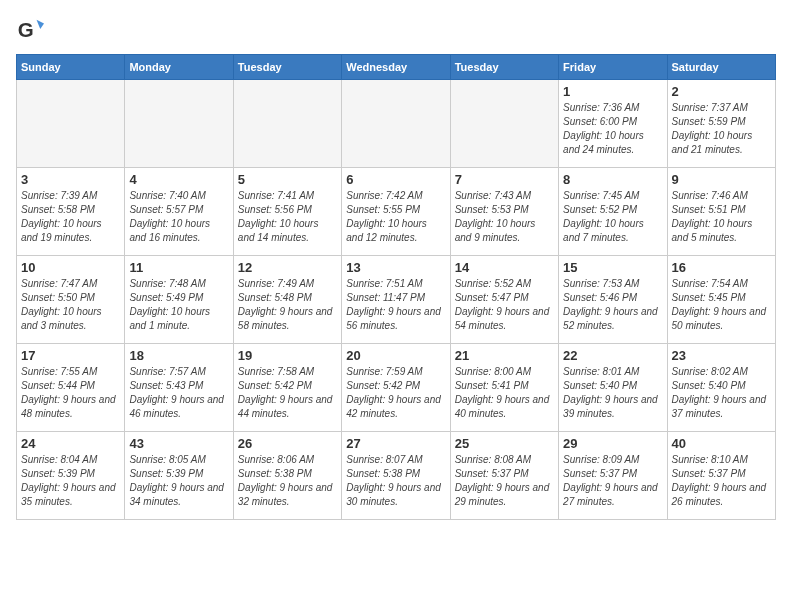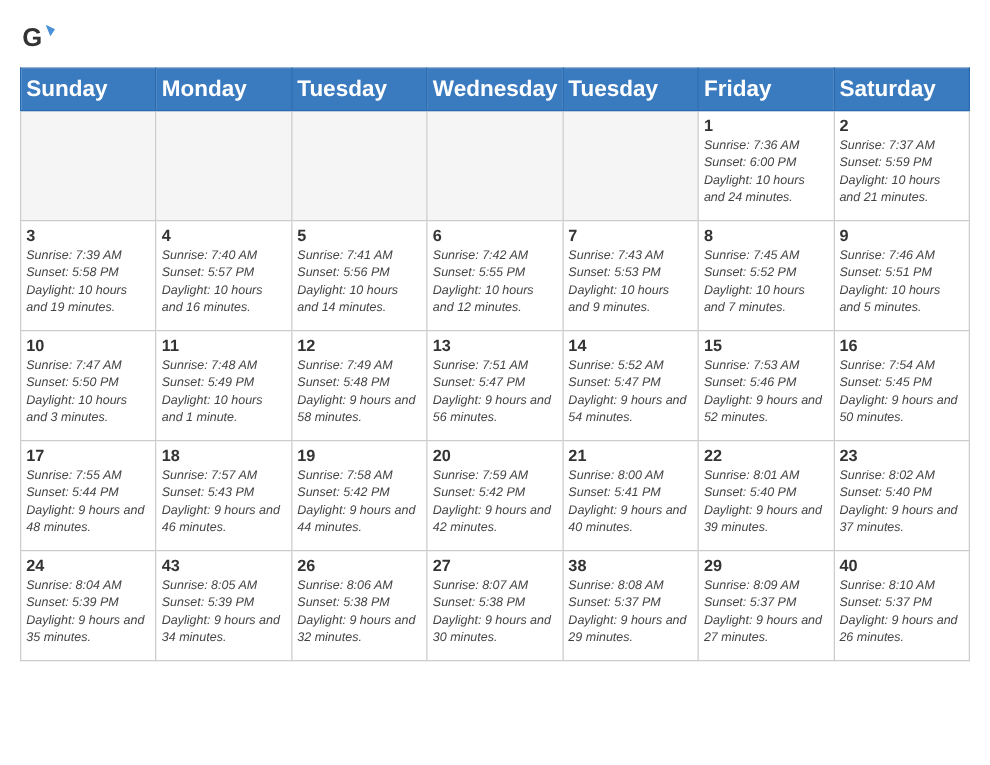--- a/index.html
+++ b/index.html
@@ -48,21 +48,21 @@
       color: #555;
     }
     .calendar-table {
       width: 100%;
       border-collapse: collapse;
       table-layout: fixed;
     }
     .calendar-table th {
       background-color: #3a7abf;
       color: #fff;
-      font-size: 18px;
+      font-size: 11px;
       font-weight: bold;
       padding: 6px 4px;
       text-align: left;
       border: 1px solid #2a6aaf;
     }
     .calendar-table td {
       border: 1px solid #ccc;
       vertical-align: top;
       padding: 4px;
       font-size: 10.5px;
@@ -197,21 +197,21 @@
         </td>
         <td>
           <span class="day-number">12</span>
           <div class="day-info">Sunrise: 7:49 AM
 Sunset: 5:48 PM
 Daylight: 9 hours and 58 minutes.</div>
         </td>
         <td>
           <span class="day-number">13</span>
           <div class="day-info">Sunrise: 7:51 AM
-Sunset: 5:47 PM
+Sunset: 11:47 PM
 Daylight: 9 hours and 56 minutes.</div>
         </td>
         <td>
           <span class="day-number">14</span>
           <div class="day-info">Sunrise: 5:52 AM
 Sunset: 5:47 PM
 Daylight: 9 hours and 54 minutes.</div>
         </td>
         <td>
           <span class="day-number">15</span>
@@ -289,21 +289,21 @@
 Sunset: 5:38 PM
 Daylight: 9 hours and 32 minutes.</div>
         </td>
         <td>
           <span class="day-number">27</span>
           <div class="day-info">Sunrise: 8:07 AM
 Sunset: 5:38 PM
 Daylight: 9 hours and 30 minutes.</div>
         </td>
         <td>
-          <span class="day-number">38</span>
+          <span class="day-number">25</span>
           <div class="day-info">Sunrise: 8:08 AM
 Sunset: 5:37 PM
 Daylight: 9 hours and 29 minutes.</div>
         </td>
         <td>
           <span class="day-number">29</span>
           <div class="day-info">Sunrise: 8:09 AM
 Sunset: 5:37 PM
 Daylight: 9 hours and 27 minutes.</div>
         </td>

